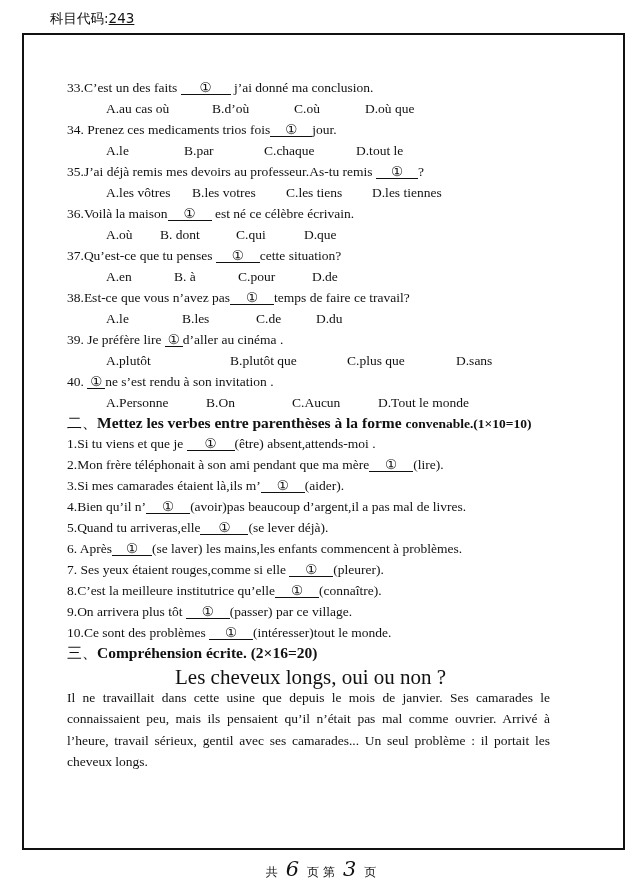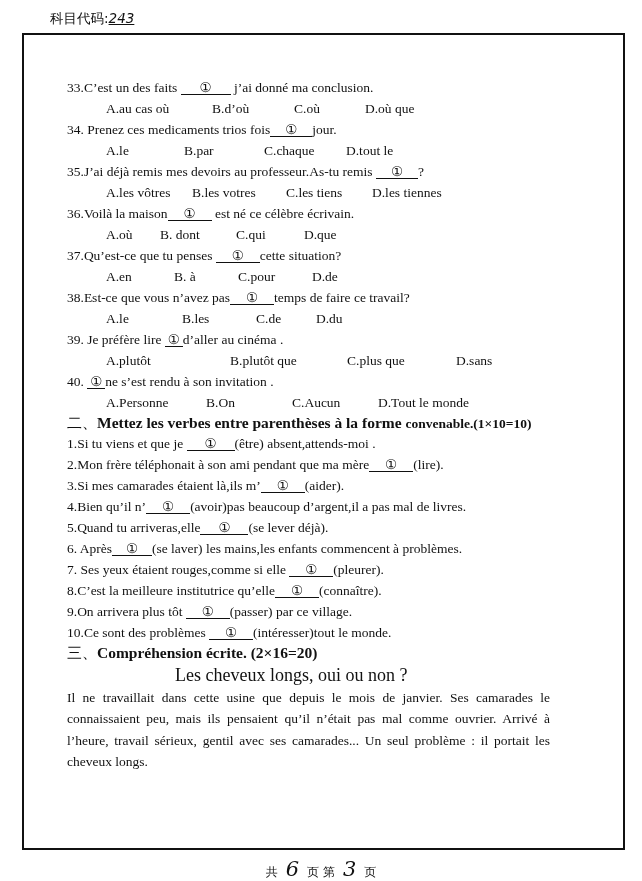--- a/index.html
+++ b/index.html
@@ -6,39 +6,39 @@
     body {
       width: 642px; height: 881px; position: relative; overflow: hidden;
       font-family: "Liberation Serif", "DejaVu Serif", serif;
       color: #111;
     }
     .header {
       position: absolute; top: 10px; left: 50px; width: 560px; height: 22px;
       font-size: 14px; white-space: nowrap;
     }
     .header .code-label { position: absolute; left: 0; top: 0; font-family: "DejaVu Sans", sans-serif; font-size: 13.5px; }
-    .header .code-val { text-decoration: underline; font-style: italic; }
+    .header .code-val { text-decoration: underline; }
     .header .warning {
       position: absolute; left: 93px; top: 0; font-family: "DejaVu Sans", sans-serif;
       font-weight: bold; font-size: 14.5px; text-decoration: underline; letter-spacing: 0.3px;
     }
     .frame {
       position: absolute; left: 22px; top: 33px; width: 603px; height: 817px;
       border: 2px solid #111; border-top-width: 2px;
       box-sizing: border-box;
     }
     .content { position: absolute; left: 67px; top: 80px; width: 500px; font-size: 13.5px; }
     .q { position: absolute; left: 0; white-space: nowrap; }
     .opts { position: absolute; left: 8px; white-space: nowrap; }
     .opts span { position: absolute; top: 0; white-space: nowrap; margin-left: 31px; }
     .blank { display: inline-block; border-bottom: 1px solid #111; text-align: center; line-height: 13px; padding: 0 2px; }
     .section { position: absolute; left: 0; white-space: nowrap; font-weight: bold; font-size: 15.5px; }
     .section .small { font-size: 13.5px; }
     .cn { font-family: "DejaVu Sans", sans-serif; font-weight: normal; font-size: 15px; }
-    .passage-title { position: absolute; left: 108px; white-space: nowrap; font-size: 18px; }
+    .passage-title { position: absolute; left: 108px; white-space: nowrap; font-size: 21px; }
     .passage { position: absolute; left: 0; width: 483px; font-size: 13.5px; line-height: 21.3px; text-align: justify; }
     .passage .indent { display: inline-block; width: 22px; }
     .footer {
       position: absolute; top: 857px; left: 0; width: 642px; text-align: center;
       font-family: "DejaVu Sans", sans-serif; font-size: 12px; white-space: nowrap;
     }
     .footer .hand { font-family: "DejaVu Serif", serif; font-size: 21px; font-style: italic; margin: 0 8px; }
   </style>
 </head>
 <body>
@@ -57,21 +57,21 @@
     <span style="left:106px">B.d’où</span>
     <span style="left:188px">C.où</span>
     <span style="left:259px">D.où que</span>
   </div>
 
   <div class="q" style="top:42px"><span>34. Prenez ces medicaments trios fois</span><span class="blank" style="width:38px">①</span><span>jour.</span></div>
   <div class="opts" style="top:63px">
     <span style="left:0">A.le</span>
     <span style="left:78px">B.par</span>
     <span style="left:158px">C.chaque</span>
-    <span style="left:240px">D.tout le</span>
+    <span style="left:250px">D.tout le</span>
   </div>
 
   <div class="q" style="top:84px"><span>35.J’ai déjà remis mes devoirs au professeur.As-tu remis </span><span class="blank" style="width:38px">①</span><span>?</span></div>
   <div class="opts" style="top:105px">
     <span style="left:0">A.les vôtres</span>
     <span style="left:86px">B.les votres</span>
     <span style="left:180px">C.les tiens</span>
     <span style="left:266px">D.les tiennes</span>
   </div>
 

